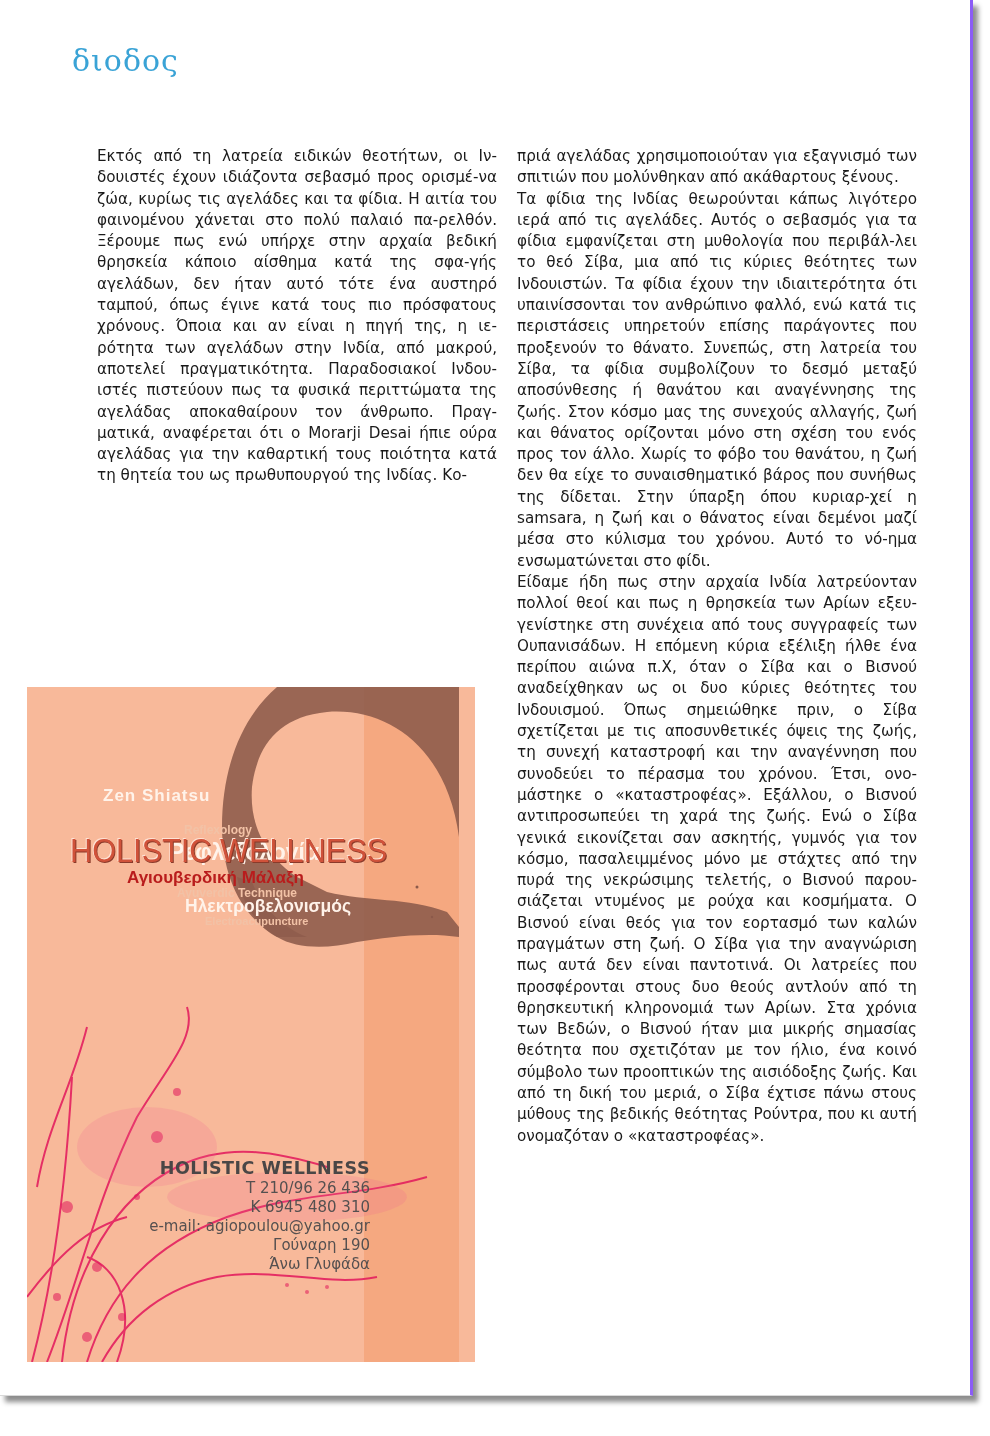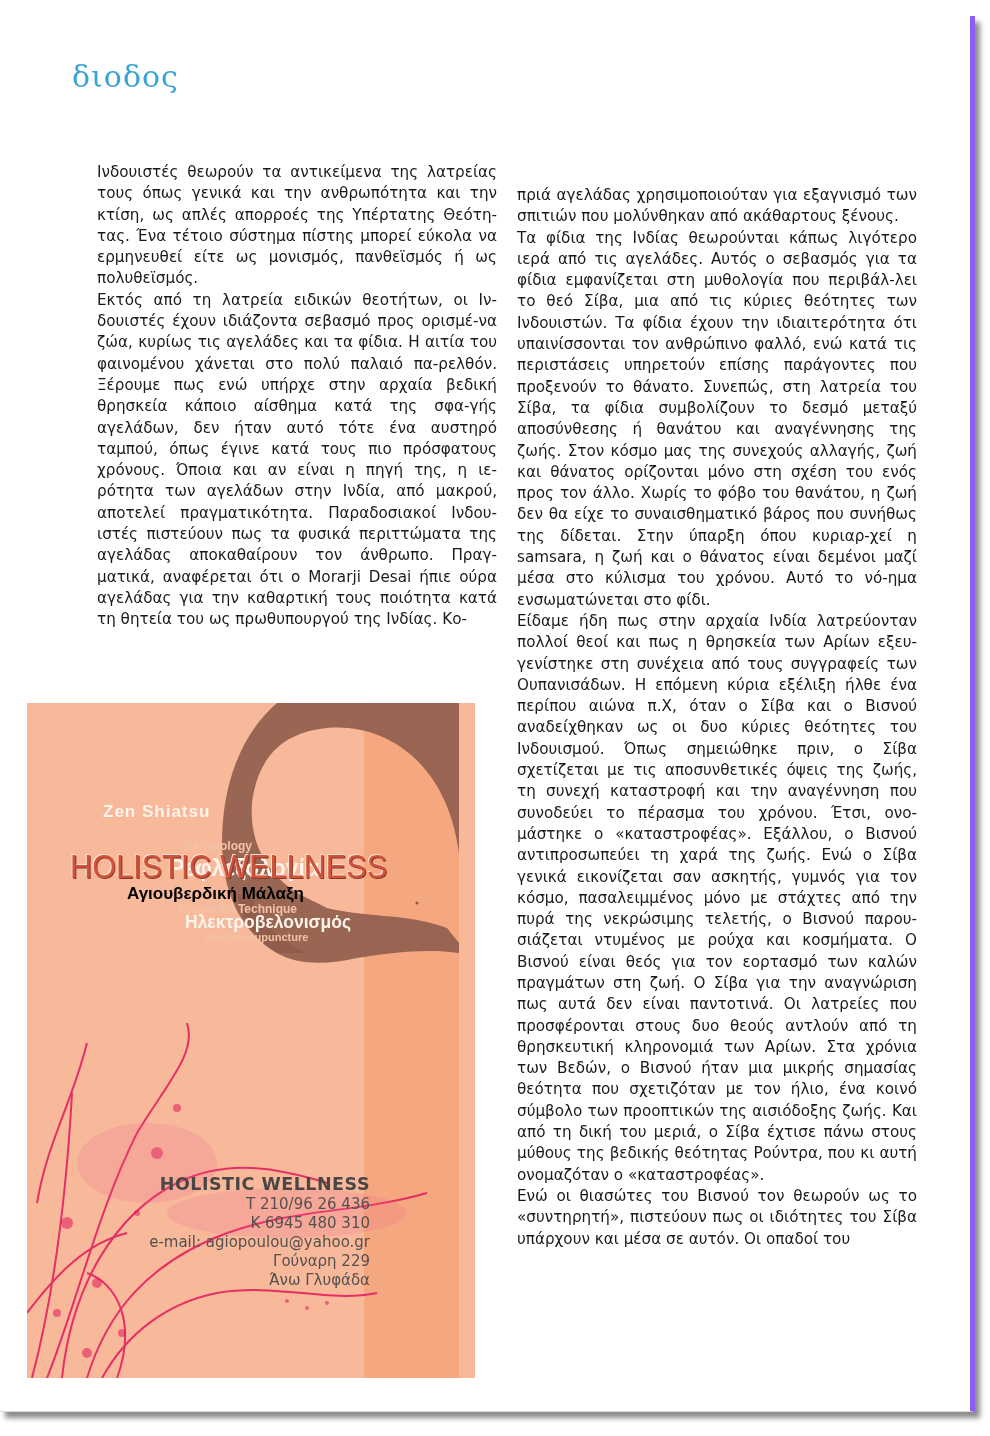--- a/index.html
+++ b/index.html
@@ -1,78 +1,76 @@
 <!DOCTYPE html>
 <html><head>
 <meta charset="utf-8">
 <style>
   html, body { margin: 0; padding: 0; }
   body {
     width: 990px; height: 1436px; background: #ffffff; position: relative; overflow: hidden;
     font-family: "DejaVu Sans", sans-serif;
   }
   .page {
-    position: absolute; left: 0; top: 16px; width: 970px; height: 1395px; background: #ffffff;
+    position: absolute; left: 0; top: 0; width: 970px; height: 1395px; background: #ffffff;
     box-shadow: 5px 6px 5px rgba(0,0,0,0.45);
-    border-right: 5px solid #8b5cf6; border-bottom: 1px solid #d9d9d9;
+    border-right: 3px solid #8b5cf6; border-bottom: 1px solid #d9d9d9;
   }
   .logo {
     position: absolute; left: 72px; top: 46px; font-family: "DejaVu Serif", serif;
     font-size: 30px; color: #3aa3d6; letter-spacing: 1px; line-height: 1;
   }
   .column {
     position: absolute; font-size: 15.2px; line-height: 21.3px; color: #1a1a1a;
     text-align: justify; hyphens: manual;
   }
   .col-left { left: 97px; top: 146px; width: 400px; }
-  .col-right { left: 517px; top: 146px; width: 400px; margin-top: 23px; }
+  .col-right { left: 517px; top: 146px; width: 400px; }
   .column p { margin: 0; }
 
   
   .ad {
     position: absolute; left: 27px; top: 687px; width: 448px; height: 675px; overflow: hidden;
     background: #f8b99a;
   }
   .ad-band { position: absolute; left: 337px; top: 0; width: 95px; height: 100%; background: #f5a880; }
   .ad-enso { position: absolute; left: 0; top: 0; width: 432px; height: 400px; }
   .ad-flower { position: absolute; left: 0; top: 280px; width: 432px; height: 395px; }
   .ad-txt { position: absolute; font-family: "Liberation Sans", sans-serif; white-space: nowrap; }
   .svc1 { left: 76px; top: 99px; font-size: 17px; font-weight: bold; color: #fff3ea; letter-spacing: 1px; }
   .svc2 { left: 142px; top: 116px; font-size: 23px; font-weight: bold; color: #fff3ea; margin-top: 36px; }
   .svc2e { left: 125px; top: 136px; font-size: 12px; font-weight: bold; color: #f2c2a6; margin-left: 32px; }
   .title { left: 43px; top: 145px; font-size: 33px; color: #d0523a; letter-spacing: 0px;
            text-shadow: 1px 1px 0 #8a3a2a, -1px -1px 0 #fde3d6; transform: scaleX(0.93); transform-origin: left; }
-  .svc3 { left: 100px; top: 181px; font-size: 17px; font-weight: bold; color: #000000; }
+  .svc3 { left: 100px; top: 181px; font-size: 17px; font-weight: bold; color: #b91c1c; }
   .svc3e { left: 150px; top: 199px; font-size: 12px; font-weight: bold; color: #f2c2a6; text-align: center; }
   .svc4 { left: 158px; top: 209px; font-size: 17.5px; font-weight: bold; color: #fff3ea; }
   .svc4e { left: 178px; top: 228px; font-size: 11px; font-weight: bold; color: #f2c2a6; }
   .contact { position: absolute; right: 105px; top: 470px; text-align: right;
              font-family: "DejaVu Sans", sans-serif; color: #555050; }
   .contact .c-name { font-size: 17.5px; font-weight: bold; letter-spacing: 0.5px; line-height: 22px; color: #4a4646; }
   .contact .c-line { font-size: 15px; line-height: 19px; }
 </style>
 </head>
 <body>
 
 <div class="page">
 
   <div class="logo">
     <span>διοδος</span>
   </div>
 
   <div class="column col-left">
-    <p>Ινδουιστές θεωρούν τα αντικείμενα της λατρείας τους όπως γενικά και την ανθρωπότητα και την κτίση, ως απλές απορροές της Υπέρτατης Θεότη-τας. Ένα τέτοιο σύστημα πίστης μπορεί εύκολα να ερμηνευθεί είτε ως μονισμός, πανθεϊσμός ή ως πολυθεϊσμός.</p>
     <p>Εκτός από τη λατρεία ειδικών θεοτήτων, οι Ιν-δουιστές έχουν ιδιάζοντα σεβασμό προς ορισμέ-να ζώα, κυρίως τις αγελάδες και τα φίδια.  Η αιτία του φαινομένου χάνεται στο πολύ παλαιό πα-ρελθόν.  Ξέρουμε πως ενώ υπήρχε στην αρχαία βεδική θρησκεία κάποιο αίσθημα κατά της σφα-γής αγελάδων, δεν ήταν αυτό τότε ένα αυστηρό ταμπού, όπως έγινε κατά τους πιο πρόσφατους χρόνους.  Όποια και αν είναι η πηγή της, η ιε-ρότητα των αγελάδων στην Ινδία, από μακρού, αποτελεί πραγματικότητα. Παραδοσιακοί Ινδου-ιστές πιστεύουν πως τα φυσικά περιττώματα της αγελάδας αποκαθαίρουν τον άνθρωπο.  Πραγ-ματικά, αναφέρεται ότι ο Morarji Desai ήπιε ούρα αγελάδας για την καθαρτική τους ποιότητα κατά τη θητεία του ως πρωθυπουργού της Ινδίας.  Κο-</p>
   </div>
 
   <div class="column col-right">
     <p>πριά αγελάδας χρησιμοποιούταν για εξαγνισμό των σπιτιών που μολύνθηκαν από ακάθαρτους ξένους.</p>
     <p>Τα φίδια της Ινδίας θεωρούνται κάπως λιγότερο ιερά από τις αγελάδες.  Αυτός ο σεβασμός για τα φίδια εμφανίζεται στη μυθολογία που περιβάλ-λει το θεό Σίβα, μια από τις κύριες θεότητες των Ινδουιστών. Τα φίδια έχουν την ιδιαιτερότητα ότι υπαινίσσονται τον ανθρώπινο φαλλό, ενώ κατά τις περιστάσεις υπηρετούν επίσης παράγοντες που προξενούν το θάνατο. Συνεπώς, στη λατρεία του Σίβα, τα φίδια συμβολίζουν το δεσμό μεταξύ αποσύνθεσης ή θανάτου και αναγέννησης της ζωής. Στον κόσμο μας της συνεχούς αλλαγής, ζωή και θάνατος ορίζονται μόνο στη σχέση του ενός προς τον άλλο. Χωρίς το φόβο του θανάτου, η ζωή δεν θα είχε το συναισθηματικό βάρος που συνήθως της δίδεται. Στην ύπαρξη όπου κυριαρ-χεί η samsara, η ζωή και ο θάνατος είναι δεμένοι μαζί μέσα στο κύλισμα του χρόνου.  Αυτό το νό-ημα ενσωματώνεται στο φίδι.</p>
     <p>Είδαμε ήδη πως στην αρχαία Ινδία λατρεύονταν πολλοί θεοί και πως η θρησκεία των Αρίων εξευ-γενίστηκε στη συνέχεια από τους συγγραφείς των Ουπανισάδων.  Η επόμενη κύρια εξέλιξη ήλθε ένα περίπου αιώνα π.Χ, όταν ο Σίβα και ο Βισνού αναδείχθηκαν ως οι δυο κύριες θεότητες του Ινδουισμού. Όπως σημειώθηκε πριν, ο Σίβα σχετίζεται με τις αποσυνθετικές όψεις της ζωής, τη συνεχή καταστροφή και την αναγέννηση που συνοδεύει το πέρασμα του χρόνου.  Έτσι, ονο-μάστηκε ο «καταστροφέας».  Εξάλλου, ο Βισνού αντιπροσωπεύει τη χαρά της ζωής.  Ενώ ο Σίβα γενικά εικονίζεται σαν ασκητής, γυμνός για τον κόσμο, πασαλειμμένος μόνο με στάχτες από την πυρά της νεκρώσιμης τελετής, ο Βισνού παρου-σιάζεται ντυμένος με ρούχα και κοσμήματα. Ο Βισνού είναι θεός για τον εορτασμό των καλών πραγμάτων στη ζωή. Ο Σίβα για την αναγνώριση πως αυτά δεν είναι παντοτινά. Οι λατρείες που προσφέρονται στους δυο θεούς αντλούν από τη θρησκευτική κληρονομιά των Αρίων.  Στα χρόνια των Βεδών, ο Βισνού ήταν μια μικρής σημασίας θεότητα που σχετιζόταν με τον ήλιο, ένα κοινό σύμβολο των προοπτικών της αισιόδοξης ζωής. Και από τη δική του μεριά, ο Σίβα έχτισε πάνω στους μύθους της βεδικής θεότητας Ρούντρα, που κι αυτή ονομαζόταν ο «καταστροφέας».</p>
-    <p>Ενώ οι θιασώτες του Βισνού τον θεωρούν ως το «συντηρητή», πιστεύουν πως οι ιδιότητες του Σίβα υπάρχουν και μέσα σε αυτόν.  Οι οπαδοί του</p>
   </div>
 
   <div class="ad">
     <div class="ad-band"></div>
 
     <svg class="ad-enso" viewBox="0 0 432 400">
       <path d="M250 0 L432 0 L432 150 C 420 60, 360 20, 300 25 C 250 30, 230 60, 225 100 C 222 140, 240 170, 270 190 L 300 205 C 340 215, 380 210, 420 225 L 432 240 L 432 250 C 400 245, 360 250, 330 255 C 300 262, 270 262, 250 250 C 215 230, 195 190, 195 140 C 195 80, 215 30, 250 0 Z" fill="#8c5a4a" opacity="0.88"></path>
       <path d="M250 250 C 230 240, 215 215, 210 190 L 225 195 C 235 220, 255 240, 280 250 Z" fill="#8c5a4a" opacity="0.7"></path>
       <circle cx="390" cy="200" r="1.5" fill="#8c5a4a"></circle>
       <circle cx="405" cy="230" r="1.2" fill="#8c5a4a"></circle>
@@ -115,18 +113,18 @@
     <div class="ad-txt svc3">Αγιουβερδική Μάλαξη</div>
     <div class="ad-txt svc3e">Ayuverdic Technique</div>
     <div class="ad-txt svc4">Ηλεκτροβελονισμός</div>
     <div class="ad-txt svc4e">Electroacupuncture</div>
 
     <div class="contact">
       <div class="c-name">HOLISTIC WELLNESS</div>
       <div class="c-line">T 210/96 26 436</div>
       <div class="c-line">K 6945 480 310</div>
       <div class="c-line">e-mail: agiopoulou@yahoo.gr</div>
-      <div class="c-line">Γούναρη 229</div>
+      <div class="c-line">Γούναρη 190</div>
       <div class="c-line">Άνω Γλυφάδα</div>
     </div>
   </div>
 
 </div>
 
 </body></html>

